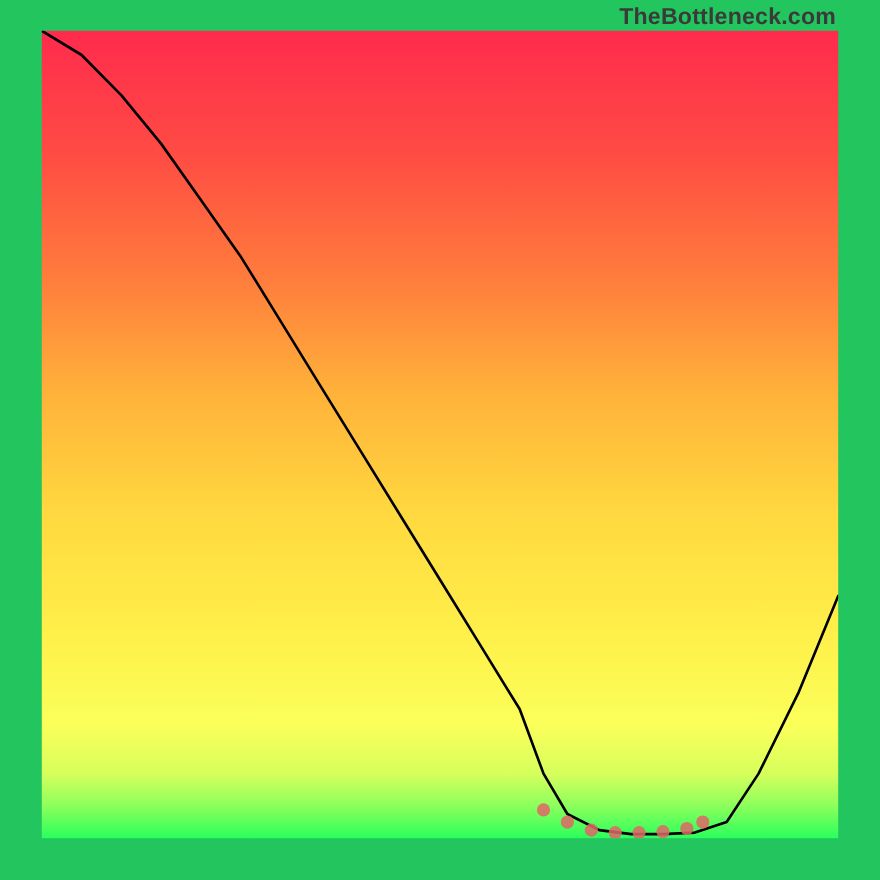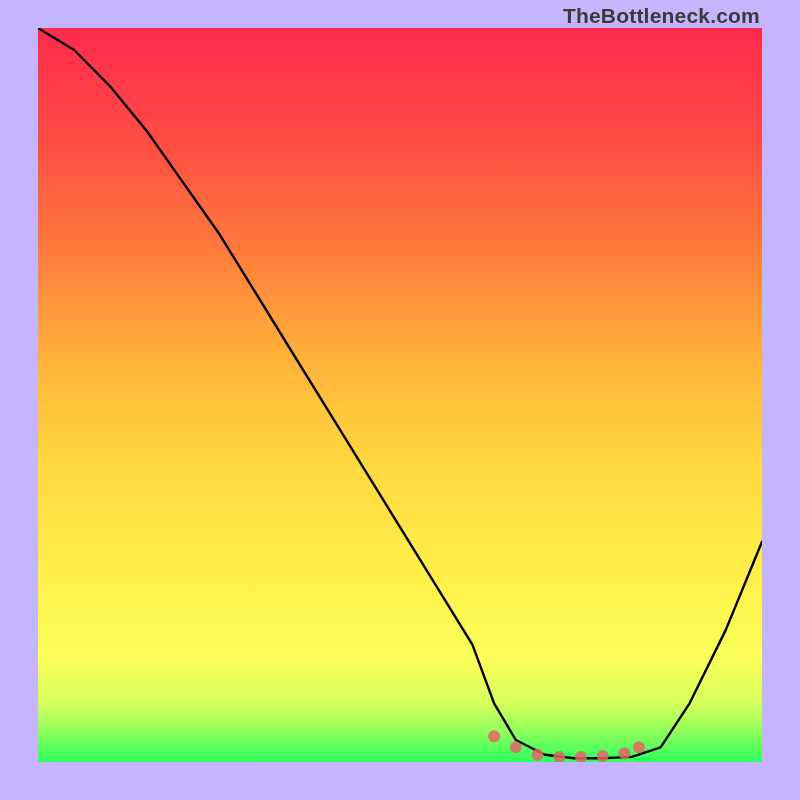--- a/index.html
+++ b/index.html
@@ -8,21 +8,21 @@
     width: 800px;
     height: 800px;
     background: #000;
     font-family: Arial, Helvetica, sans-serif;
     overflow: hidden;
   }
   .frame {
     position: relative;
     width: 800px;
     height: 800px;
-    background: #c4b5fd;
+    background: #22c55e;
   }
   .plot {
     position: absolute;
     left: 38px;
     top: 28px;
     width: 724px;
     height: 734px;
     background: linear-gradient(to bottom,
       #ff2a4d 0%,
       #ff4b44 15%,

